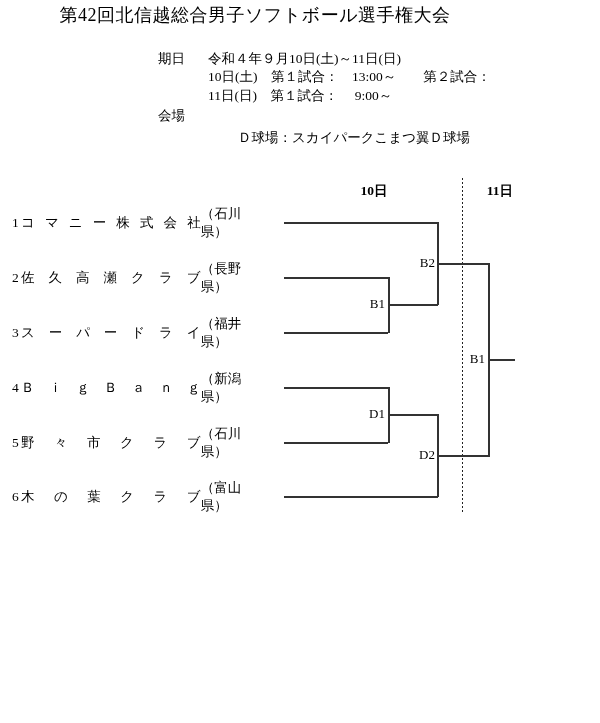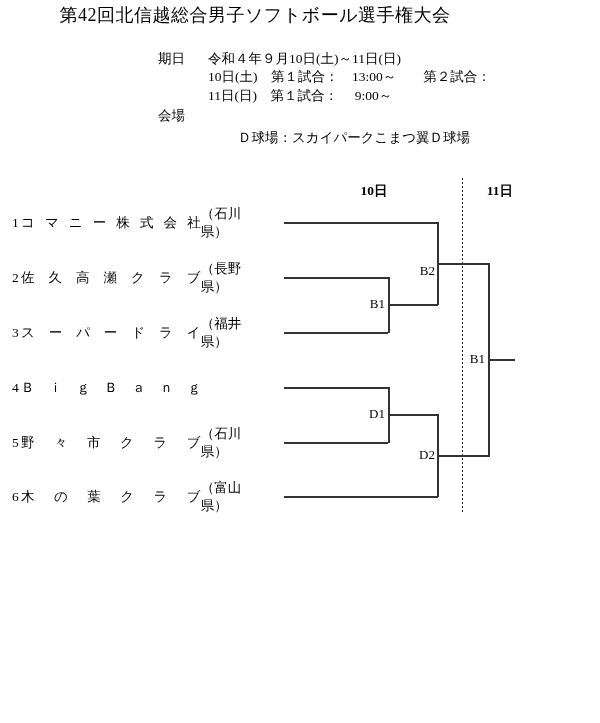--- a/index.html
+++ b/index.html
@@ -116,20 +116,21 @@
     <span class="seed">4</span>
     <span class="team-name">
         <span>Ｂ</span>
         <span>ｉ</span>
         <span>ｇ</span>
         <span>Ｂ</span>
         <span>ａ</span>
         <span>ｎ</span>
         <span>ｇ</span>
       </span>
+    <span class="pref">（新潟県）</span>
   </div>
   <div class="team-row" style="top:434px;">
     <span class="seed">5</span>
     <span class="team-name">
         <span>野</span>
         <span>々</span>
         <span>市</span>
         <span>ク</span>
         <span>ラ</span>
         <span>ブ</span>
@@ -161,18 +162,18 @@
   <div class="hline" style="left:438px; top:455px; width:51px;"></div>
   <div class="hline" style="left:488px; top:359px; width:27px;"></div>
 
   <div class="vline" style="left:388px; top:277px; height:56px;"></div>
   <div class="vline" style="left:437px; top:222px; height:83px;"></div>
   <div class="vline" style="left:388px; top:387px; height:56px;"></div>
   <div class="vline" style="left:437px; top:414px; height:83px;"></div>
   <div class="vline" style="left:488px; top:263px; height:194px;"></div>
 
   <div class="mlabel" style="left:355px; top:296px;">B1</div>
-  <div class="mlabel" style="left:405px; top:255px;margin-top:8px;">B2</div>
+  <div class="mlabel" style="left:405px; top:255px;">B2</div>
   <div class="mlabel" style="left:355px; top:406px;">D1</div>
   <div class="mlabel" style="left:405px; top:447px;">D2</div>
   <div class="mlabel" style="left:455px; top:351px;">B1</div>
 
 </div>
 
 </body></html>

